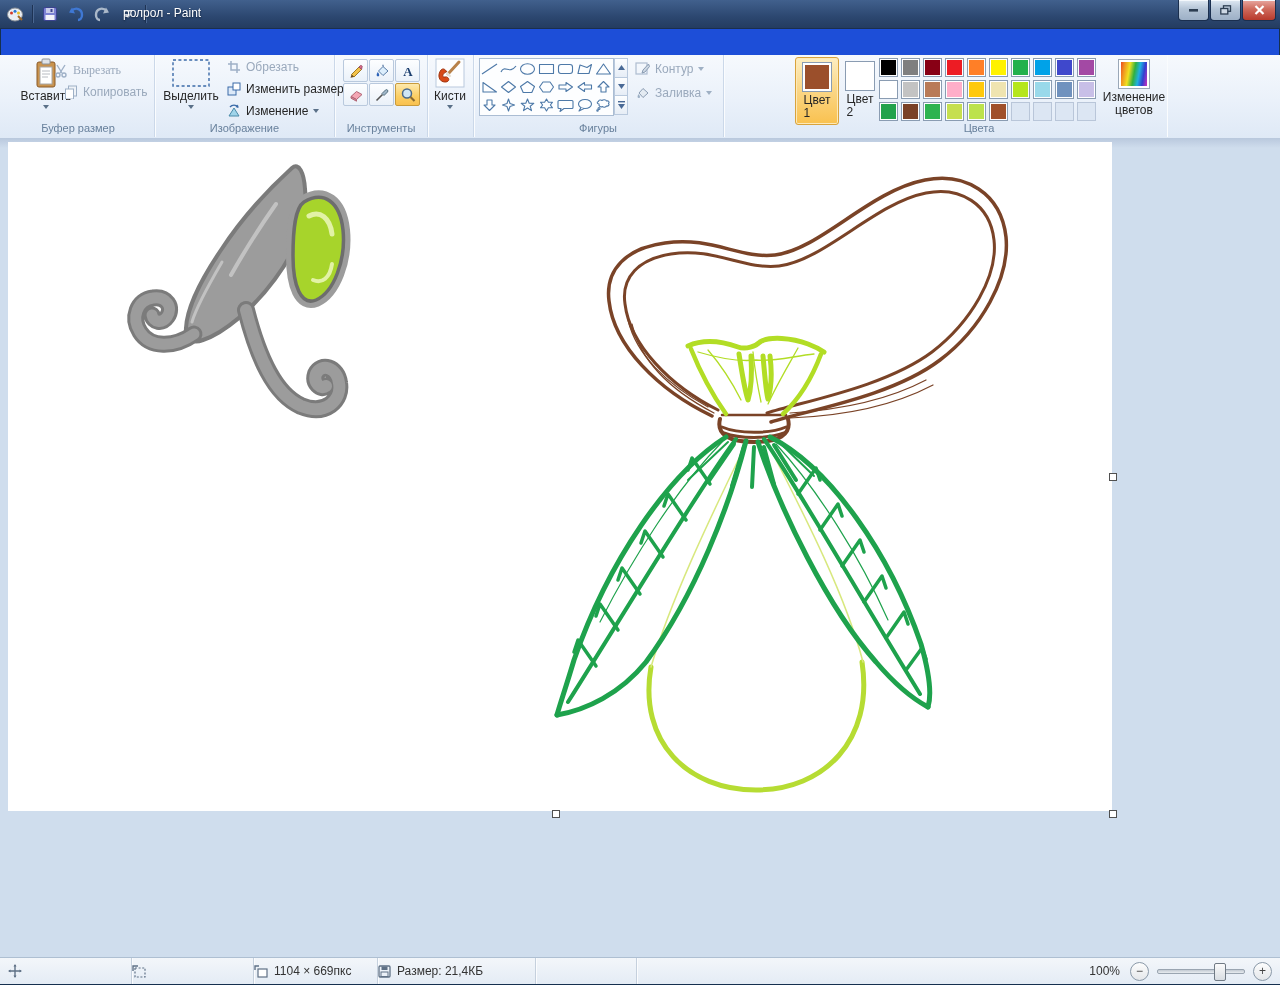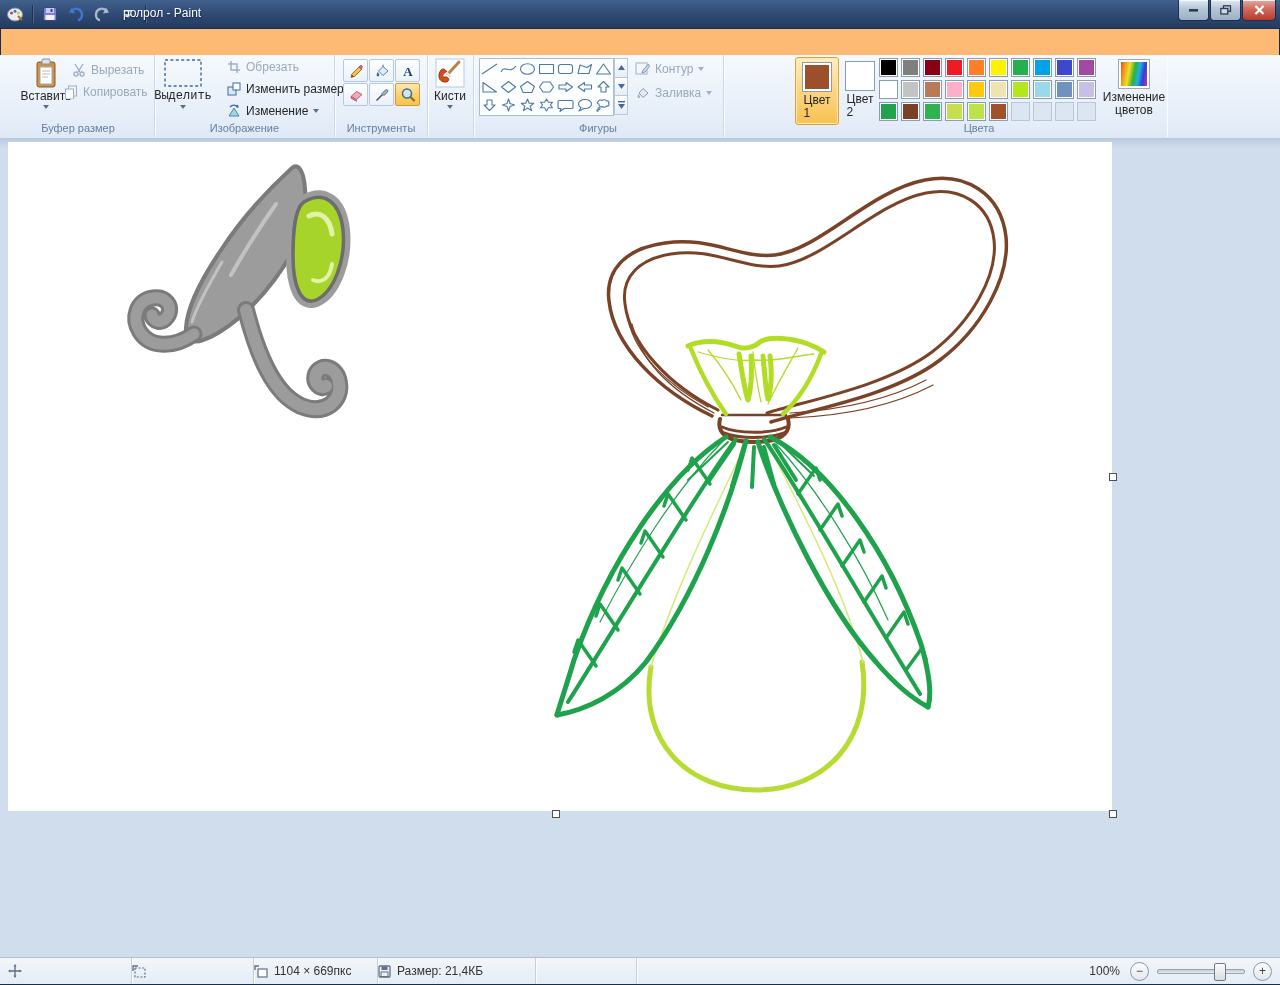--- a/index.html
+++ b/index.html
@@ -1,16 +1,16 @@
 <!DOCTYPE html>
 <html><head>
 <meta charset="utf-8">
 <style>
   html,body{margin:0;padding:0;background:#1c3050;font-family:"Liberation Sans",sans-serif;-webkit-font-smoothing:antialiased;}
-  .window{position:relative;width:1280px;height:985px;overflow:hidden;background:#fdba74;box-shadow:inset 0 0 0 1px #15304f;}
+  .window{position:relative;width:1280px;height:985px;overflow:hidden;background:#1d4ed8;box-shadow:inset 0 0 0 1px #15304f;}
   
   .titlebar{position:absolute;left:0;top:0;width:1280px;height:28px;background:linear-gradient(#41608d,#2c4770 60%,#243c60);border-bottom:1px solid #1b2f4e;}
   .qat{position:absolute;left:4px;top:2px;height:24px;display:flex;align-items:center;gap:4px;}
   .qat .sep{width:1px;height:18px;background:#1e3354;box-shadow:1px 0 0 #4a6690;margin:0 2px;}
   .qat-btn{width:22px;height:22px;display:flex;align-items:center;justify-content:center;border-radius:3px;}
   .title-text{position:absolute;left:123px;top:6px;color:#fff;font-size:12px;text-shadow:0 1px 2px #102039;}
   .win-btns{position:absolute;right:4px;top:0;display:flex;}
   .win-btn{width:29px;height:20px;border:1px solid #1b2f4e;border-top:none;border-radius:0 0 4px 4px;background:linear-gradient(#dfe9f3,#b4c4d6 45%,#9db0c6);display:flex;align-items:center;justify-content:center;margin-left:1px;box-shadow:inset 0 1px 0 #f4f8fc;}
   .win-btn.close{width:32px;background:linear-gradient(#e8a9a2,#cf6a5c 45%,#b83a2c);}
   
@@ -128,40 +128,40 @@
       <div class="bigbtn" style="left:19px;top:3px;width:50px;text-align:right;">
         <svg width="24" height="30" viewBox="0 0 24 30">
             <rect x="3" y="4" width="18" height="25" rx="2" fill="#c9934e" stroke="#8a5a28"></rect>
             <rect x="8" y="1" width="8" height="5" rx="1" fill="#dfe3e8" stroke="#8b929a"></rect>
             <rect x="6" y="9" width="12" height="17" fill="#fff" stroke="#a8a8a8"></rect>
             <path d="M8 13 H16 M8 16 H16 M8 19 H14" stroke="#b8bcc2" stroke-width="1"></path>
           </svg>
         <span class="lbl">Вставить</span>
         <span class="dd"></span>
       </div>
-      <div class="smallrow disabled" style="left:70px;top:8px;">
+      <div class="smallrow disabled" style="left:52px;top:8px;font-family:Liberation Serif, serif;">
         <svg width="14" height="14" viewBox="0 0 14 14">
             <path d="M3 1 L8 9 M11 1 L6 9" stroke="#9eb0c6" stroke-width="1.4"></path>
             <circle cx="4" cy="11" r="2" fill="none" stroke="#9eb0c6" stroke-width="1.4"></circle>
             <circle cx="10" cy="11" r="2" fill="none" stroke="#9eb0c6" stroke-width="1.4"></circle>
           </svg>
         <span>Вырезать</span>
       </div>
       <div class="smallrow disabled" style="left:62px;top:30px;">
         <svg width="14" height="14" viewBox="0 0 14 14">
             <rect x="4.5" y="1" width="8" height="10" fill="#eef2f7" stroke="#9eb0c6"></rect>
             <rect x="1.5" y="4" width="8" height="10" fill="#fff" stroke="#9eb0c6"></rect>
           </svg>
         <span>Копировать</span>
       </div>
       <div class="glabel">Буфер размер</div>
     </div>
 
     <div class="rgroup" style="left:155px;width:179px;">
-      <div class="bigbtn" style="left:0;top:3px;width:56px;font-family:Liberation Mono, monospace;">
+      <div class="bigbtn" style="left:8px;top:3px;width:56px;">
         <svg width="40" height="30" viewBox="0 0 40 30">
             <rect x="2" y="2" width="36" height="26" fill="none" stroke="#3a6aa8" stroke-width="1.4" stroke-dasharray="3,2.4"></rect>
           </svg>
         <span class="lbl">Выделить</span>
         <span class="dd"></span>
       </div>
       <div class="smallrow disabled" style="left:72px;top:5px;">
         <svg width="14" height="14" viewBox="0 0 14 14">
             <path d="M4 1 V10 H13 M1 4 H10 V13" fill="none" stroke="#9eb0c6" stroke-width="1.5"></path>
           </svg>

